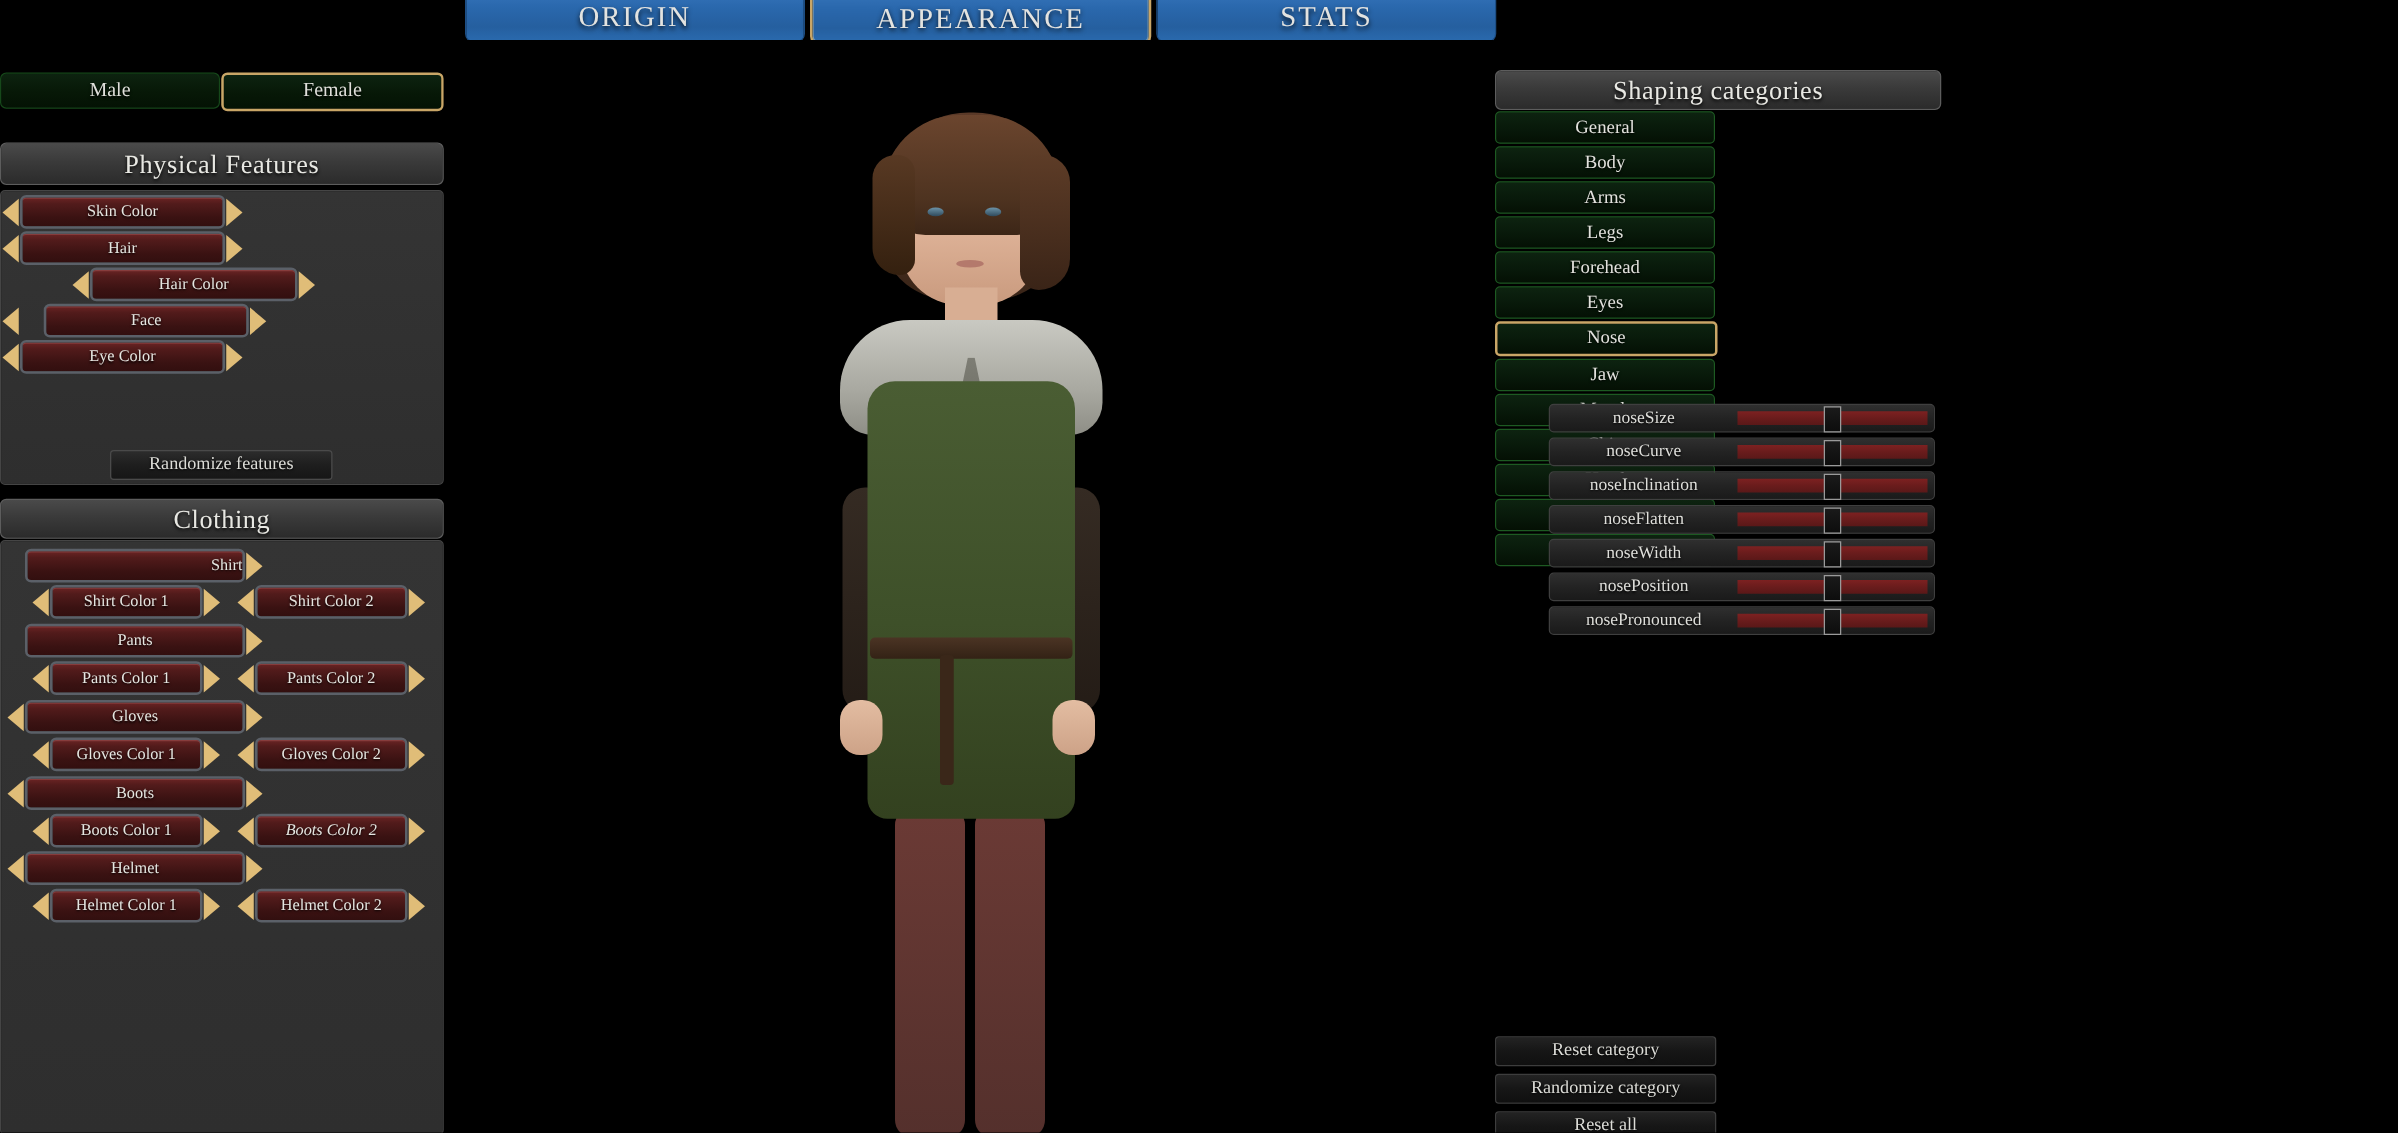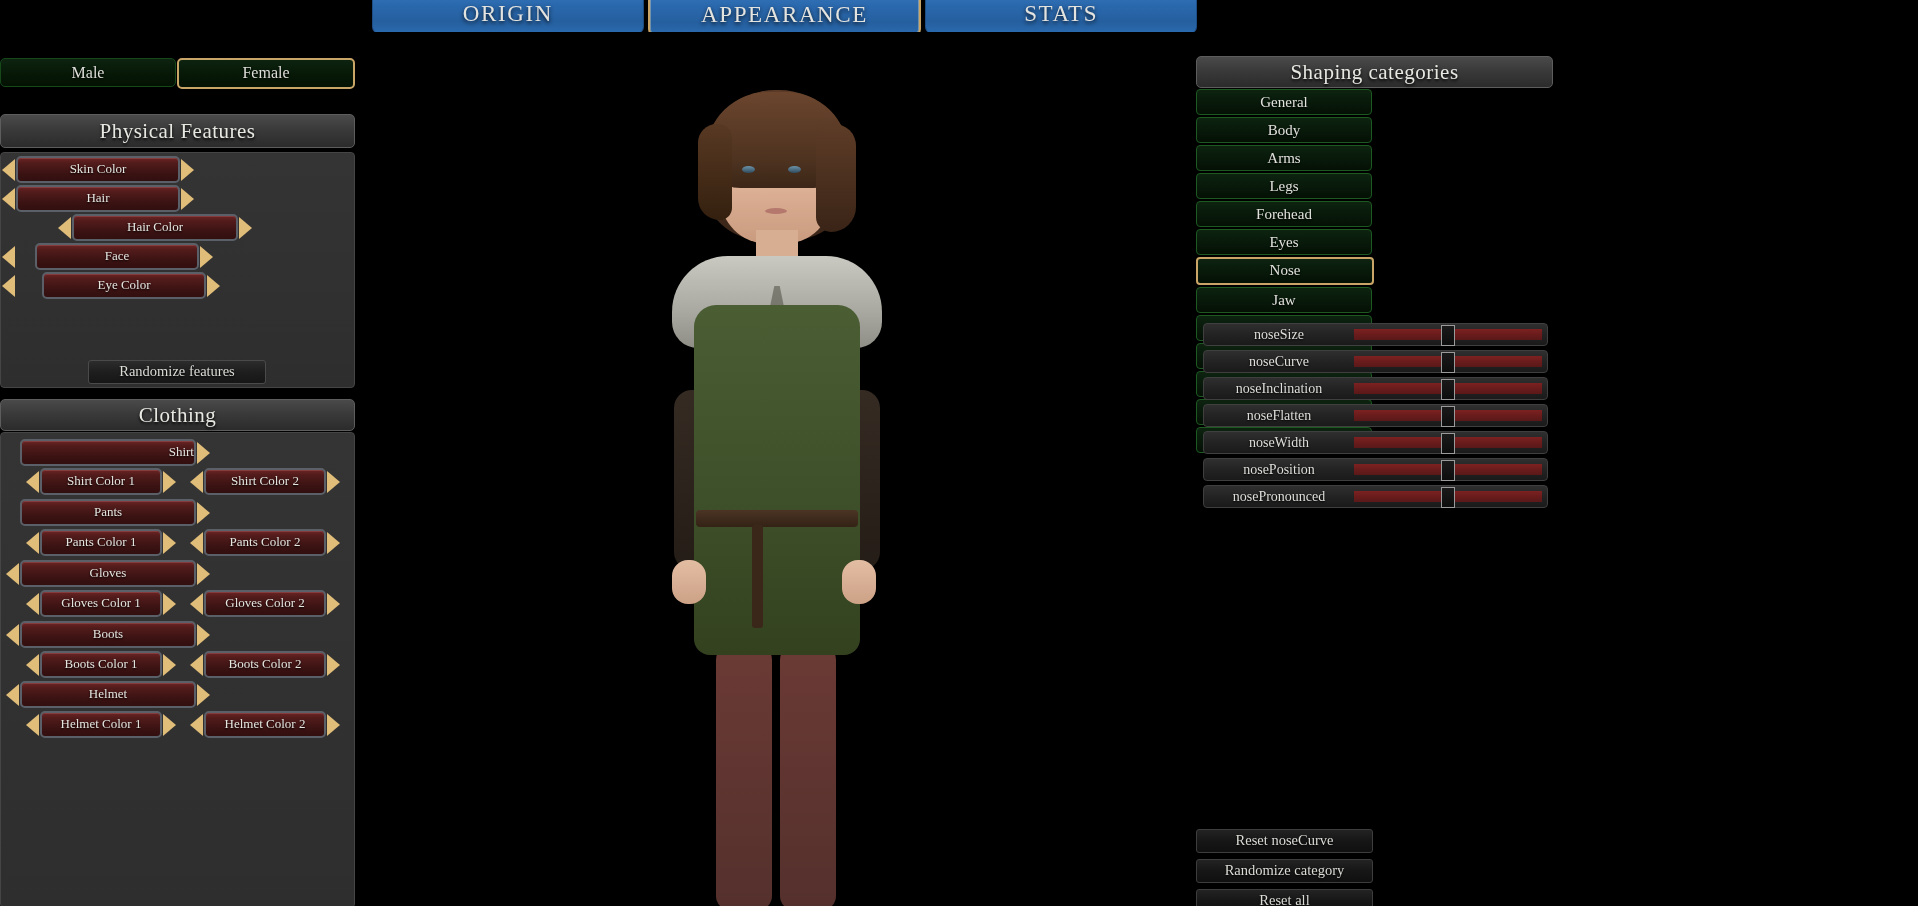--- a/index.html
+++ b/index.html
@@ -82,21 +82,21 @@
     border:1px solid #1d5a22;border-radius:4px;color:#e2e2dd;
     text-shadow:0 1px 2px #000;
   }
   .cat.sel{border:2px solid #c9a667;line-height:22px;}
 
   
   #sliders{position:absolute;left:1203px;top:323px;width:345px;}
   .slider{
     display:flex;align-items:center;height:21px;margin-bottom:4px;
     background:linear-gradient(180deg,#2f2f2f 0%,#232323 50%,#1a1a1a 100%);
-    border:1px solid #3f3f3f;border-radius:4px;
+    border:1px solid #3f3f3f;border-radius:4px;margin-left:36px;
   }
   .slabel{width:150px;text-align:center;font-size:14px;color:#dededa;text-shadow:0 1px 2px #000;}
   .strack{position:relative;flex:1;height:11px;margin-right:5px;
           background:linear-gradient(180deg,#7d2121 0%,#6a1c1c 50%,#5a1818 100%);}
   .shandle{position:absolute;top:-4px;width:12px;height:19px;
            background:linear-gradient(180deg,#1a1a1a,#0d0d0d);
            border:1px solid #9a9a9a;transform:translateX(-50%);}
 
   
   #bottom-btns{position:absolute;left:1196px;top:829px;width:355px;display:flex;flex-wrap:wrap;gap:6px 5px;}
@@ -246,21 +246,21 @@
       </div>
     </div>
     <div class="slider">
       <div class="slabel">nosePronounced</div>
       <div class="strack">
         <div class="shandle" style="left: 50%;"></div>
       </div>
     </div>
   </div>
 <div id="bottom-btns">
-    <div class="bbtn">Reset noseCurve</div>
+    <div class="bbtn">Reset category</div>
     <div class="bbtn">Randomize category</div>
     <div class="bbtn">Reset all</div>
   </div>
 
 <div class="row" style="left: 2px; top: 158px;">
     <div class="arrow l"></div>
     <div class="mbtn" style="width: 160px;">Skin Color</div>
     <div class="arrow r"></div>
   </div>
 <div class="row" style="left: 2px; top: 187px;">
@@ -273,21 +273,21 @@
     <div class="mbtn" style="width: 162px;">Hair Color</div>
     <div class="arrow r"></div>
   </div>
 <div class="row" style="left: 2px; top: 245px;">
     <div class="arrow l"></div>
     <div class="mbtn" style="width: 160px; margin-left: 19px;">Face</div>
     <div class="arrow r"></div>
   </div>
 <div class="row" style="left: 2px; top: 274px;">
     <div class="arrow l"></div>
-    <div class="mbtn" style="width: 160px; margin-left: 26px;">Eye Color</div>
+    <div class="mbtn" style="width: 160px;">Eye Color</div>
     <div class="arrow r"></div>
   </div>
 <div class="row" style="left: 6px; top: 441px;">
     <div class="spacer"></div>
     <div class="mbtn" style="width: 172px; text-align: right;">Shirt</div>
     <div class="arrow r"></div>
   </div>
 <div class="row" style="left: 26px; top: 470px;">
     <div class="arrow l"></div>
     <div class="mbtn" style="width: 118px;">Shirt Color 1</div>
@@ -333,21 +333,21 @@
     <div class="mbtn" style="width: 172px;">Boots</div>
     <div class="arrow r"></div>
   </div>
 <div class="row" style="left: 26px; top: 653px;">
     <div class="arrow l"></div>
     <div class="mbtn" style="width: 118px;">Boots Color 1</div>
     <div class="arrow r"></div>
   </div>
 <div class="row" style="left: 190px; top: 653px;">
     <div class="arrow l"></div>
-    <div class="mbtn" style="width: 118px;">Boots Color 2</div>
+    <div class="mbtn" style="width: 118px; font-style: italic;">Boots Color 2</div>
     <div class="arrow r"></div>
   </div>
 <div class="row" style="left: 6px; top: 683px;">
     <div class="arrow l"></div>
     <div class="mbtn" style="width: 172px;">Helmet</div>
     <div class="arrow r"></div>
   </div>
 <div class="row" style="left: 26px; top: 713px;">
     <div class="arrow l"></div>
     <div class="mbtn" style="width: 118px;">Helmet Color 1</div>

